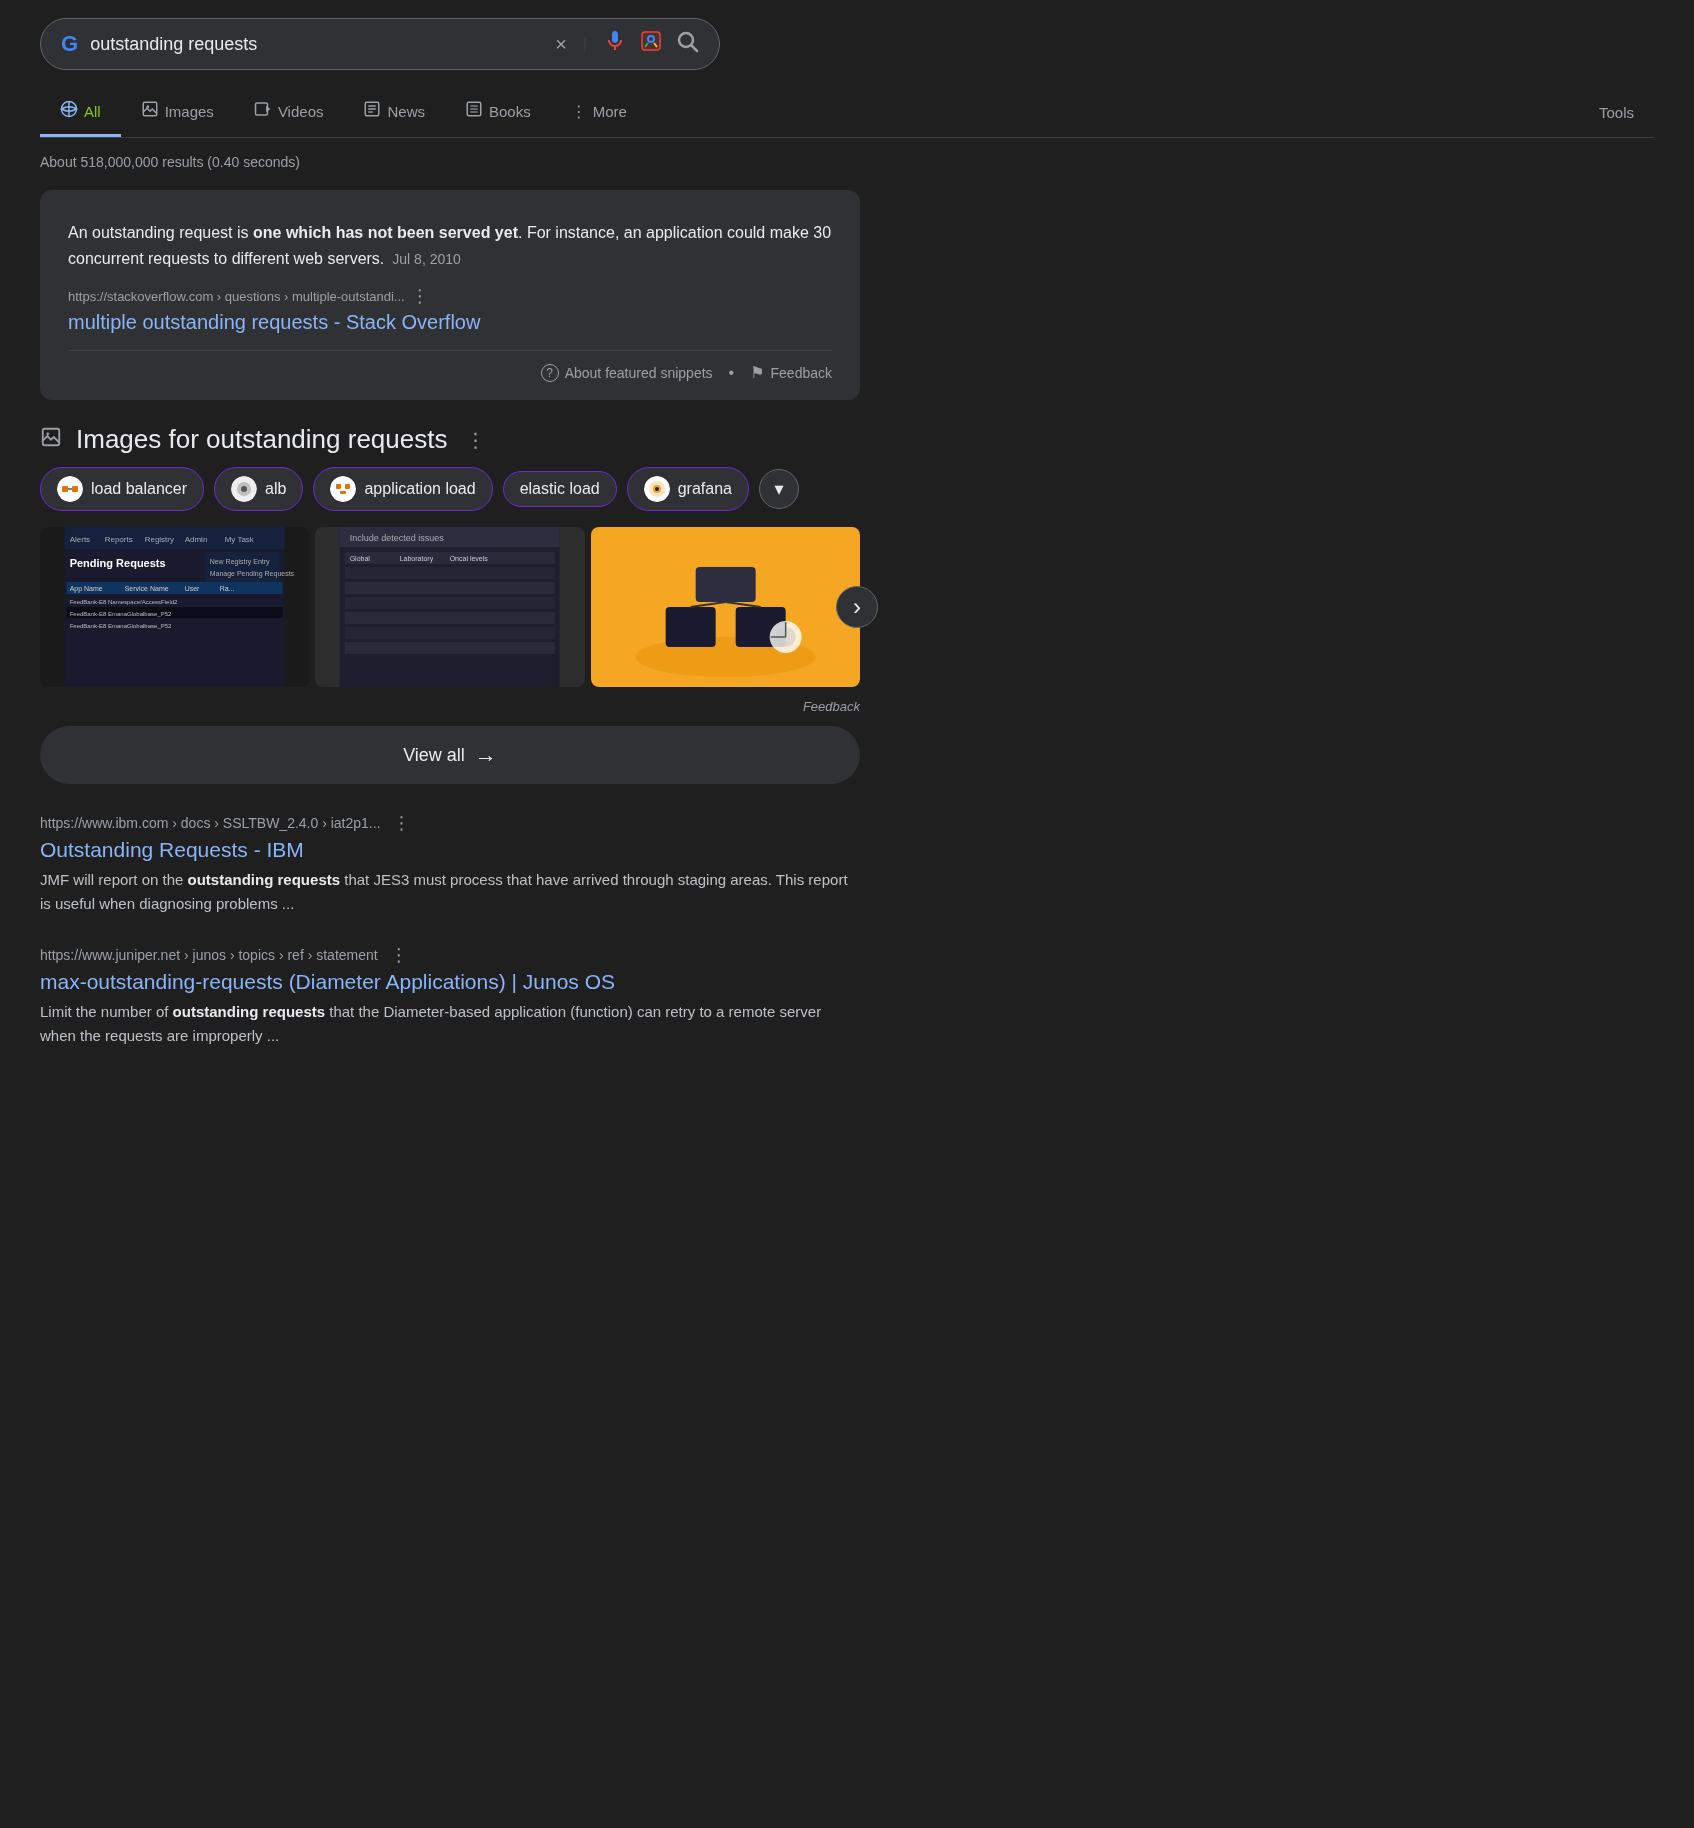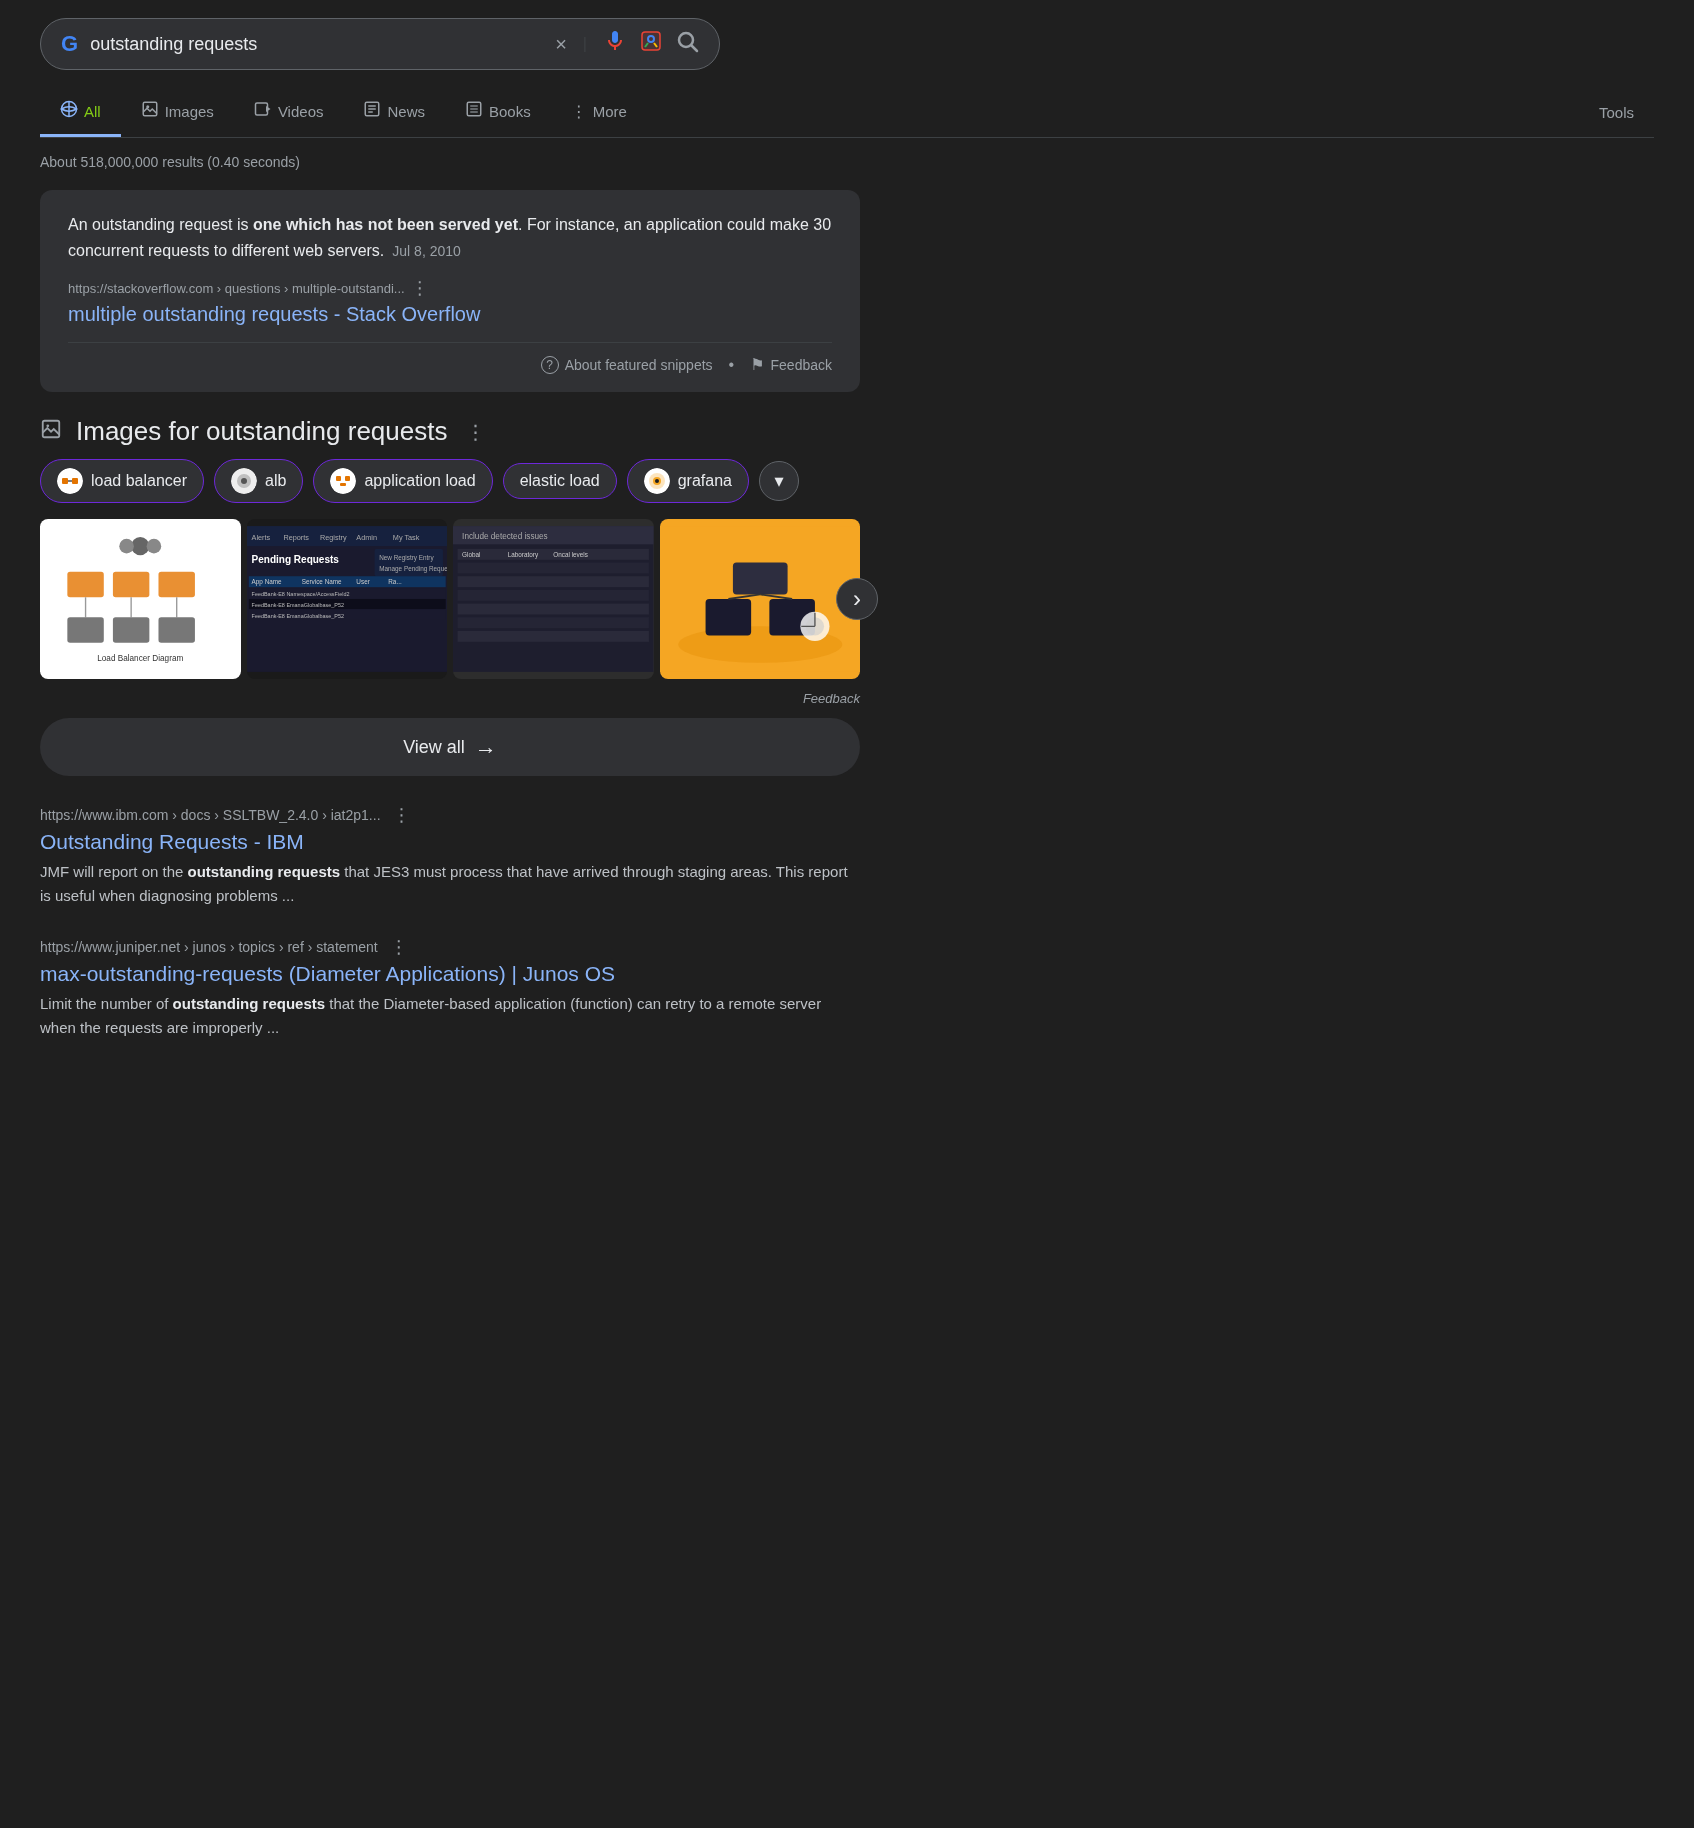--- a/index.html
+++ b/index.html
@@ -106,20 +106,21 @@
       background: #303134;
       border-radius: 12px;
       padding: 22px 28px 18px 28px;
       margin-bottom: 24px;
     }
     .snippet-text {
       font-size: 16px;
       color: #e8eaed;
       line-height: 1.6;
       margin-bottom: 14px;
+      margin-top: 8px;
     }
     .snippet-bold { font-weight: bold; }
     .snippet-date { color: #9aa0a6; font-size: 14px; margin-left: 8px; }
     .snippet-source-url {
       color: #9aa0a6;
       font-size: 13px;
       display: flex;
       align-items: center;
       margin-bottom: 4px;
     }
@@ -513,43 +514,20 @@
         <span>grafana</span>
       </div>
 
       <div class="chip-chevron-btn">
         <span>▾</span>
       </div>
     </div>
 
     <div class="image-thumbnails">
 
-      <div class="thumb-wrapper thumb1">
-        <svg class="thumb-svg" viewBox="0 0 220 160" xmlns="http://www.w3.org/2000/svg">
-          <rect width="220" height="160" fill="#fff"></rect>
-
-          <circle cx="110" cy="22" r="10" fill="#666"></circle>
-          <ellipse cx="95" cy="22" rx="8" ry="8" fill="#888"></ellipse>
-          <ellipse cx="125" cy="22" rx="8" ry="8" fill="#888"></ellipse>
-
-          <rect x="30" y="50" width="40" height="28" rx="3" fill="#e37400" opacity="0.8"></rect>
-          <rect x="80" y="50" width="40" height="28" rx="3" fill="#e37400" opacity="0.8"></rect>
-          <rect x="130" y="50" width="40" height="28" rx="3" fill="#e37400" opacity="0.8"></rect>
-
-          <line x1="50" y1="78" x2="50" y2="100" stroke="#999" stroke-width="1.5"></line>
-          <line x1="100" y1="78" x2="100" y2="100" stroke="#999" stroke-width="1.5"></line>
-          <line x1="150" y1="78" x2="150" y2="100" stroke="#999" stroke-width="1.5"></line>
-
-          <rect x="30" y="100" width="40" height="28" rx="3" fill="#555" opacity="0.8"></rect>
-          <rect x="80" y="100" width="40" height="28" rx="3" fill="#555" opacity="0.8"></rect>
-          <rect x="130" y="100" width="40" height="28" rx="3" fill="#555" opacity="0.8"></rect>
-
-          <text x="110" y="148" text-anchor="middle" font-size="9" fill="#333">Load Balancer Diagram</text>
-        </svg>
-      </div>
 
       <div class="thumb-wrapper thumb3">
         <svg class="thumb-svg" viewBox="0 0 220 160" xmlns="http://www.w3.org/2000/svg">
           <rect width="220" height="160" fill="#1a1a2e"></rect>
 
           <rect x="0" y="0" width="220" height="22" fill="#16213e"></rect>
           <text x="5" y="15" font-size="8" fill="#aaa">Alerts</text>
           <text x="40" y="15" font-size="8" fill="#aaa">Reports</text>
           <text x="80" y="15" font-size="8" fill="#aaa">Registry</text>
           <text x="120" y="15" font-size="8" fill="#aaa">Admin</text>

